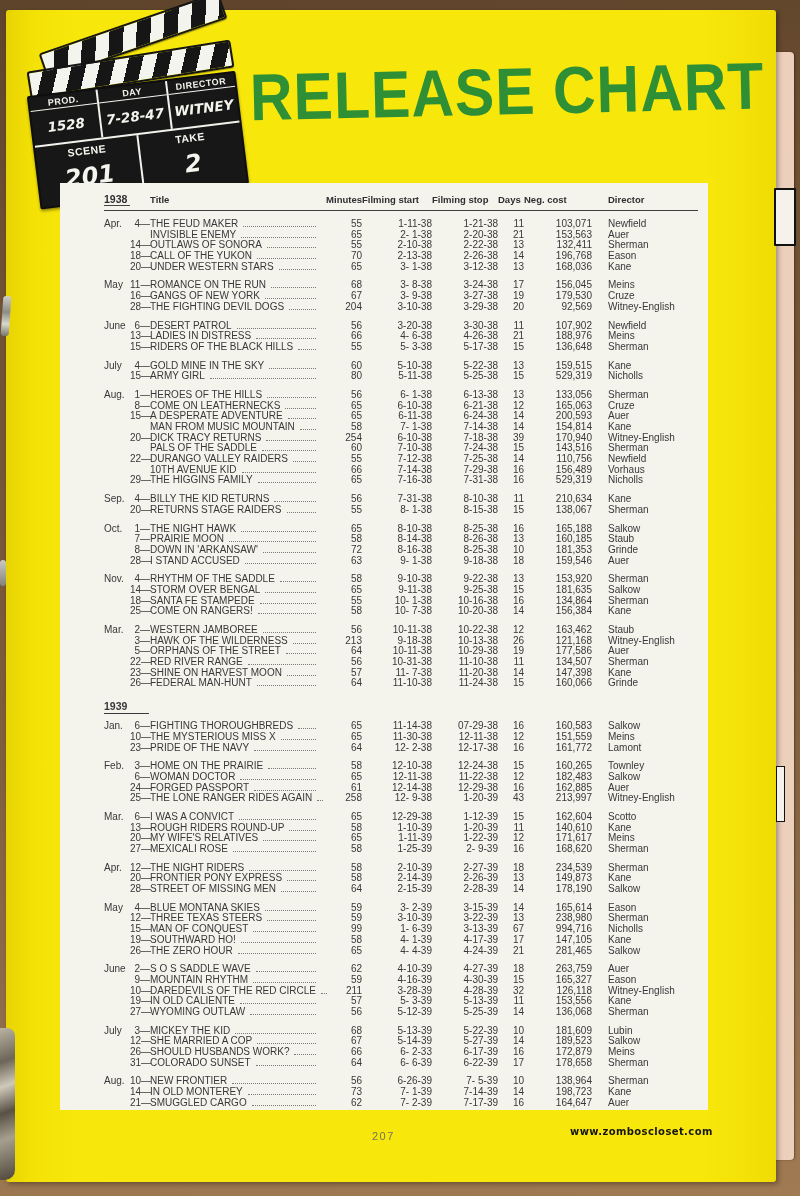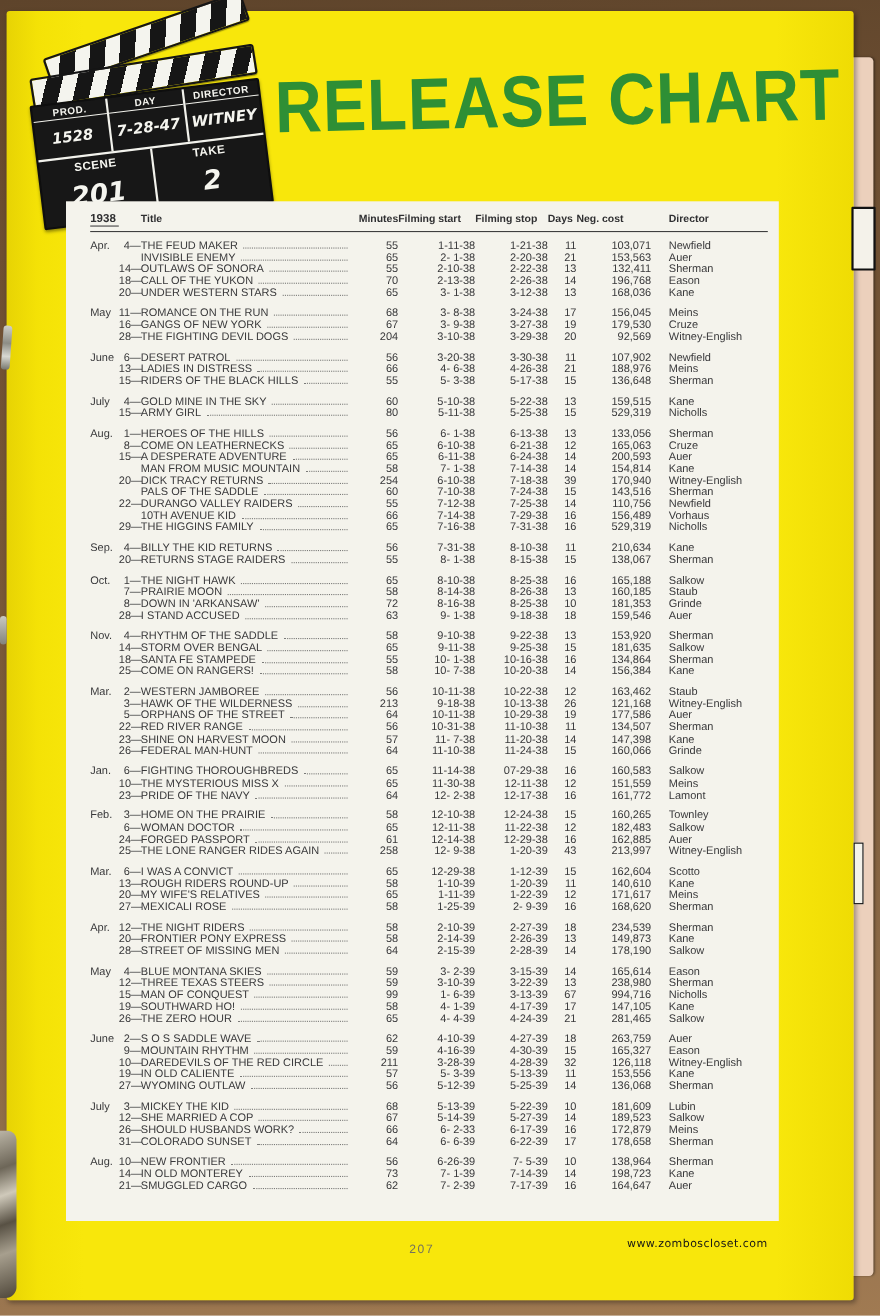--- a/index.html
+++ b/index.html
@@ -16,21 +16,21 @@
   }
   .page{
     position:absolute;left:6px;top:10px;width:770px;height:1172px;
     background:linear-gradient(90deg,#e7d304 0,#f4e206 28px,#f8e70b 70px,#f8e70b 700px,#efdc04 100%);
     border-radius:3px;
     box-shadow:2px 2px 5px rgba(0,0,0,.35);
   }
   .panel{
     position:absolute;left:54px;top:173px;width:648px;height:927px;
     background:#f4f3ec;
-    padding:10px 10px 0 22px;box-sizing:border-box;
+    padding:10px 10px 0 44px;box-sizing:border-box;
     color:#38383a;
   }
   
   .title{
     position:absolute;left:244px;top:58px;width:510px;height:64px;margin:0;
     color:#2e8f35;font-size:59px;font-weight:800;letter-spacing:1px;
     white-space:nowrap;line-height:60px;
     transform:rotate(-1.3deg) scale(1.0,1.12);transform-origin:left center;
   }
   
@@ -77,21 +77,21 @@
   .c-dy{flex:none;width:26px;text-align:right;}
   .c-cost{flex:none;width:68px;text-align:right;}
   .c-dir{flex:none;width:106px;text-align:left;padding-left:16px;box-sizing:border-box;}
   .thead .c-st,.thead .c-sp,.thead .c-dy,.thead .c-cost{text-align:left;}
   .yearwrap{margin:5px 0 6px;}
   .yearlabel{font-weight:bold;font-size:10.5px;border-bottom:1.6px solid #3a3a3a;
     display:inline-block;padding:0 22px 1px 0;}
   
   .pageno{position:absolute;left:366px;top:1120px;font-size:11px;letter-spacing:1.5px;color:#72725e;}
   .watermark{position:absolute;left:564px;top:1116px;font-family:"DejaVu Sans",sans-serif;
-    font-weight:normal;font-size:10px;letter-spacing:.4px;color:#161616;text-align:right;}
+    font-weight:bold;font-size:10px;letter-spacing:.4px;color:#161616;text-align:right;}
   
   .staple{position:absolute;left:2px;top:296px;width:8px;height:40px;border-radius:3px;
     background:linear-gradient(180deg,#cfcfc9,#8d8d85 40%,#d8d8d2 70%,#77776f);transform:rotate(4deg);}
   .staple2{position:absolute;left:0;top:560px;width:6px;height:26px;border-radius:3px;
     background:linear-gradient(180deg,#c9c9c2,#83837b);}
   .foil{position:absolute;left:0;top:1028px;width:15px;height:152px;border-radius:0 8px 10px 0;
     background:linear-gradient(160deg,#b9b3a4 0%,#6d6658 22%,#cfc9ba 38%,#585144 55%,#a79f8e 72%,#4e4639 100%);}
   .tab1{position:absolute;left:774px;top:188px;width:22px;height:58px;background:#f4f2ea;
     border:2.5px solid #111;box-sizing:border-box;border-radius:1px;}
   .tab2{position:absolute;left:776px;top:766px;width:9px;height:56px;background:#f4f2ea;
@@ -696,20 +696,23 @@
             <span class="c-min">64</span>
             <span class="c-st">11-10-38</span>
             <span class="c-sp">11-24-38</span>
             <span class="c-dy">15</span>
             <span class="c-cost">160,066</span>
             <span class="c-dir">Grinde</span>
           </div>
         </div>
       </div>
 
+    <div class="yearwrap">
+      <span class="yearlabel">1939</span>
+    </div>
 
     <div id="groups-1939">
         <div class="group">
           <div class="row">
             <span class="c-m">Jan.</span>
             <span class="c-d">6—</span>
             <span class="c-t">
               <span class="t-x">FIGHTING THOROUGHBREDS</span>
               <span class="lead"></span>
             </span>

